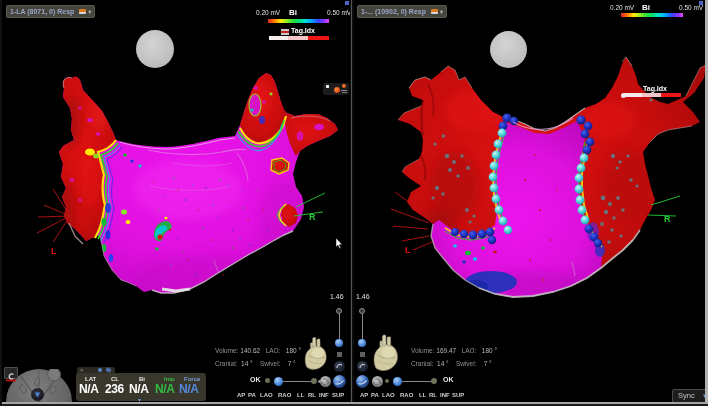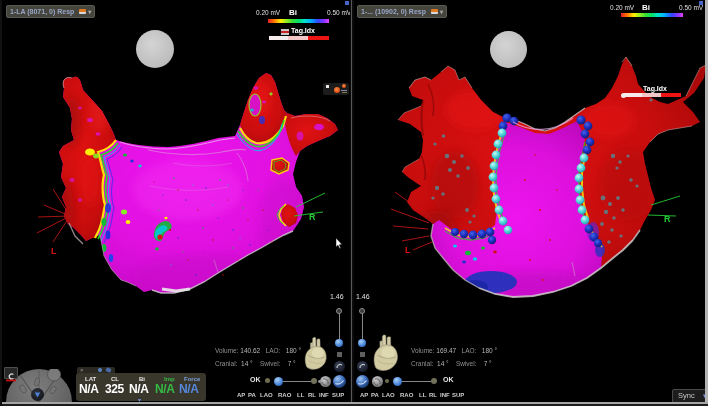--- a/index.html
+++ b/index.html
@@ -333,21 +333,21 @@
   <div class="abs" style="left:76px;top:373px;width:130px;height:28px;background:#39362b;border-radius:3px;">
     <div class="abs" style="left:0;top:3px;width:130px;height:8px;font-size:6px;font-weight:bold;color:#e8e8e8;">
       <span class="abs" style="left:9px;">LAT</span>
         <span class="abs" style="left:35px;">CL</span>
         <span class="abs" style="left:63px;">Bi</span>
         <span class="abs" style="left:88px;color:#33bb44;">Imp</span>
         <span class="abs" style="left:108px;color:#7aa0e0;">Force</span>
     </div>
     <div class="abs" style="left:0;top:9px;width:130px;height:17px;font-size:12px;font-weight:bold;color:#fff;letter-spacing:-0.4px;">
       <span class="abs" style="left:3px;">N/A</span>
-        <span class="abs" style="left:29px;">325</span>
+        <span class="abs" style="left:29px;">236</span>
         <span class="abs" style="left:53px;">N/A</span>
         <span class="abs" style="left:79px;color:#33bb44;">N/A</span>
         <span class="abs" style="left:103px;color:#5588dd;">N/A</span>
     </div>
     <div class="abs" style="left:62px;top:23px;color:#6f8fd8;font-size:6px;">▾</div>
   </div>
 
   <div class="abs titlechip" style="left:357px;">1-... (10902, 0) Resp<span class="flag"></span><span class="arr">▾</span></div>
   <div class="abs bluedot" style="left:699px;top:1px;"></div>
   <div class="abs scaletxt" style="left:610px;top:4px;">0.20 mV</div>

